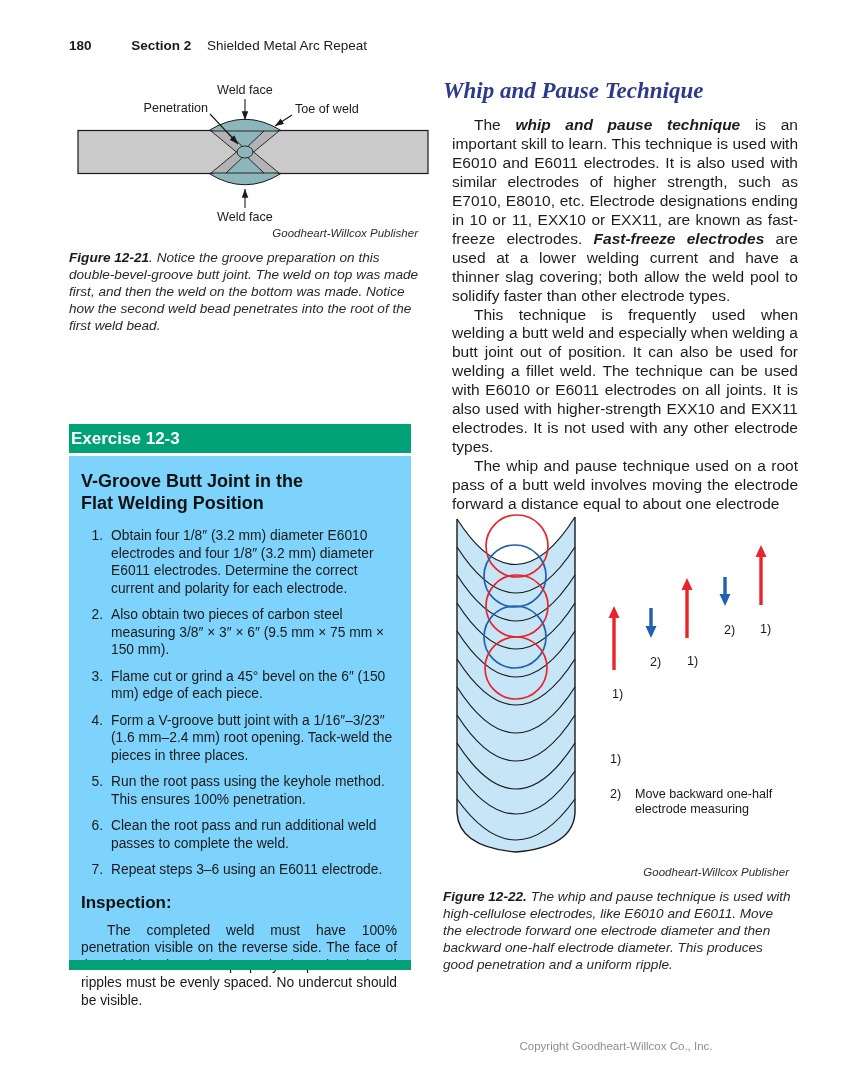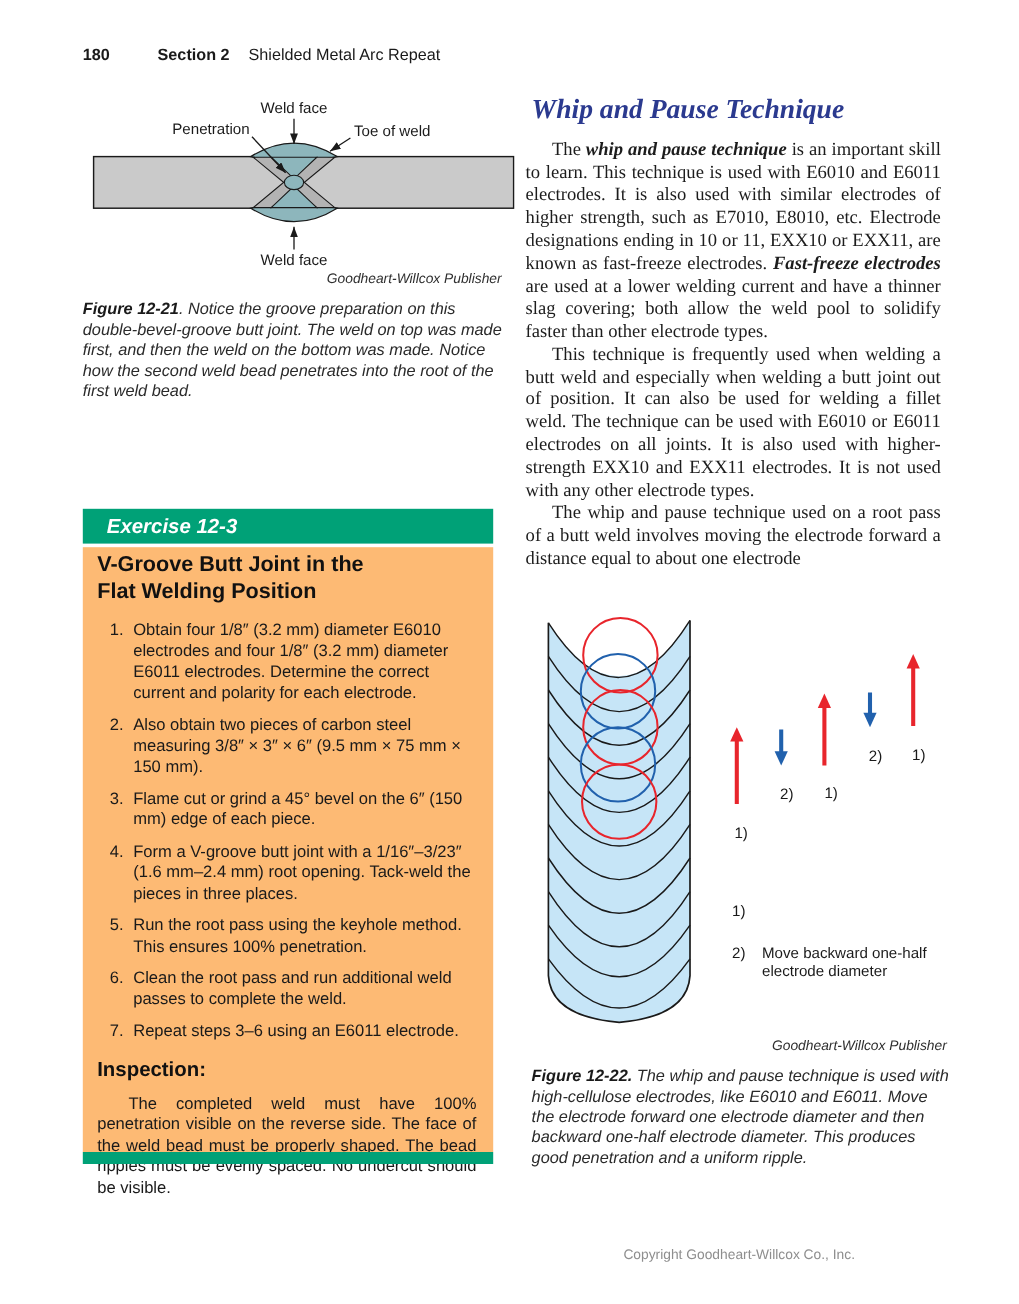--- a/index.html
+++ b/index.html
@@ -20,38 +20,38 @@
   .figlabel{font-size:12.6px;fill:#1a1a1a;font-family:"Liberation Sans",sans-serif;}
 
   .caption{position:absolute;font-size:13.6px;line-height:17px;color:#2a2a2a;font-style:italic;}
   #cap21{left:69px;top:249px;width:352px;}
   #cap22{left:443px;top:888px;width:352px;}
   .caption b{color:#1a1a1a;}
 
   
   #exbox{position:absolute;left:69px;top:424px;width:342px;height:546px;}
   #exbox .bar-top{position:absolute;left:0;top:0;width:100%;height:29px;background:#00a177;
-      color:#fff;font-weight:bold;font-size:17px;line-height:29px;padding-left:20px;box-sizing:border-box;font-style:italic;}
-  #exbox .body{position:absolute;left:0;top:32px;width:100%;height:504px;background:#fdba74;
-      box-sizing:border-box;padding:3px 14px 0 12px;}
+      color:#fff;font-weight:bold;font-size:17px;line-height:29px;padding-left:2px;box-sizing:border-box;}
+  #exbox .body{position:absolute;left:0;top:32px;width:100%;height:504px;background:#7dd3fc;
+      box-sizing:border-box;padding:14px 14px 0 12px;}
   #exbox .bar-bottom{position:absolute;left:0;bottom:0;width:100%;height:10px;background:#00a177;}
   .ex-title{font-weight:bold;font-size:18px;line-height:22px;color:#111;}
   .steps{margin-top:13px;}
   .step{display:flex;margin-bottom:9px;font-size:13.8px;line-height:17.5px;}
   .step-num{width:22px;text-align:right;margin-right:8px;flex:none;}
   .step-text{flex:1;}
   .insp-h{font-weight:bold;font-size:17px;margin-top:14px;color:#111;}
   .insp-t{font-size:13.8px;line-height:17.5px;margin-top:9px;text-indent:26px;text-align:justify;}
 
   
   #art-title{position:absolute;left:443px;top:78px;width:350px;
       font-family:"Liberation Serif",serif;font-style:italic;font-weight:bold;
       font-size:23px;color:#2b3a8f;}
-  #art-body{position:absolute;left:438px;top:116px;width:346px;
-      font-family:Liberation Serif, serif;font-size:15.5px;line-height:18.95px;
+  #art-body{position:absolute;left:452px;top:116px;width:346px;
+      font-family:Liberation Sans, sans-serif;font-size:15.5px;line-height:18.95px;
       text-align:justify;color:#1c1c1c;}
   #art-body p{margin:0;text-indent:22px;}
   #art-body .term{font-weight:bold;font-style:italic;}
 
   
   #fig22{position:absolute;left:443px;top:505px;width:346px;height:380px;}
   #fig22 svg{position:absolute;left:0;top:0;}
   .legend-row{position:absolute;display:flex;font-size:12.6px;line-height:14.5px;color:#1a1a1a;}
   .legend-num{width:18px;flex:none;}
   .legend-text{width:160px;margin-left:7px;}
@@ -208,21 +208,21 @@
         <text x="244" y="160">1)</text>
         <text x="281" y="129">2)</text>
         <text x="317" y="128">1)</text>
       </g>
     </svg>
     <div class="legend-row" style="left:167px;top:247px;">
       <span class="legend-num">1)</span>
     </div>
     <div class="legend-row" style="left:167px;top:282px;">
       <span class="legend-num">2)</span>
-      <span class="legend-text">Move backward one-half electrode diameter</span>
+      <span class="legend-text">Move backward one-half electrode measuring</span>
     </div>
   </div>
 
   <div id="fig22-credit" class="credit">Goodheart-Willcox Publisher</div>
 
   <div id="cap22" class="caption">
     <b>Figure 12-22.</b><span> The whip and pause technique is used with high-cellulose electrodes, like E6010 and E6011. Move the electrode forward one electrode diameter and then backward one-half electrode diameter. This produces good penetration and a uniform ripple.</span>
   </div>
 
   <div id="footer">Copyright Goodheart-Willcox Co., Inc.</div>

